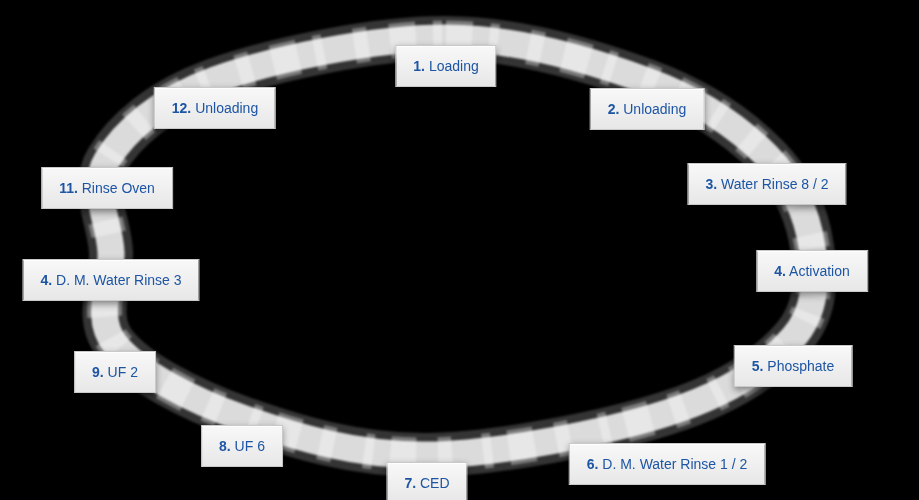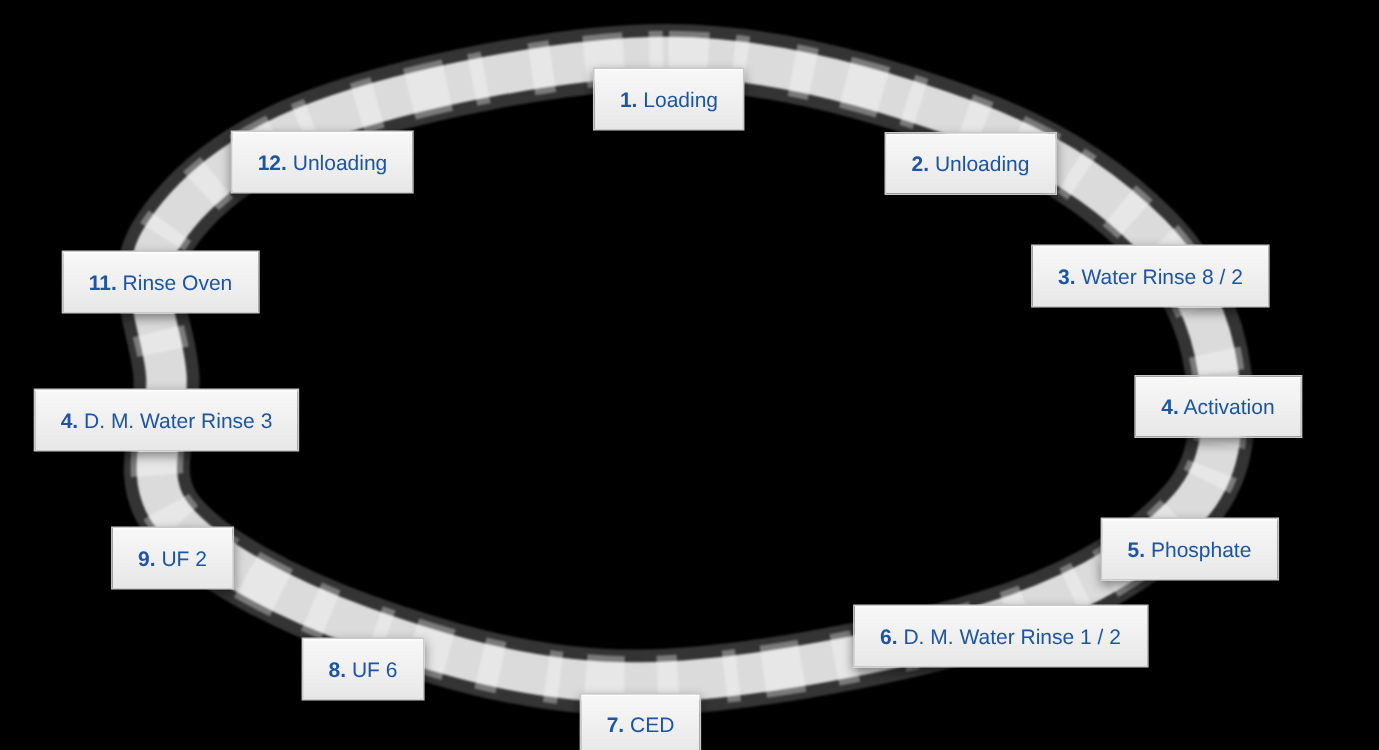--- a/index.html
+++ b/index.html
@@ -71,21 +71,21 @@
     <path class="band-path band-halo" d="M 446 38 C 518.0 38.2 593.5 61.3 647 81 C 700.5 100.7 739.5 128.3 767 156 C 794.5 183.7 807.7 216.7 812 247 C 816.3 277.3 817.2 310.3 793 338 C 768.8 365.7 728.0 393.5 667 413 C 606.0 432.5 497.8 454.2 427 455 C 356.2 455.8 294.0 436.5 242 418 C 190.0 399.5 136.8 371.7 115 344 C 93.2 316.3 112.3 282.7 111 252 C 109.7 221.3 89.7 188.7 107 160 C 124.3 131.3 158.5 100.3 215 80 C 271.5 59.7 374.0 37.8 446 38 Z"></path>
     <path class="band-path band-main" d="M 446 38 C 518.0 38.2 593.5 61.3 647 81 C 700.5 100.7 739.5 128.3 767 156 C 794.5 183.7 807.7 216.7 812 247 C 816.3 277.3 817.2 310.3 793 338 C 768.8 365.7 728.0 393.5 667 413 C 606.0 432.5 497.8 454.2 427 455 C 356.2 455.8 294.0 436.5 242 418 C 190.0 399.5 136.8 371.7 115 344 C 93.2 316.3 112.3 282.7 111 252 C 109.7 221.3 89.7 188.7 107 160 C 124.3 131.3 158.5 100.3 215 80 C 271.5 59.7 374.0 37.8 446 38 Z"></path>
     <path class="band-path band-rough" d="M 446 38 C 518.0 38.2 593.5 61.3 647 81 C 700.5 100.7 739.5 128.3 767 156 C 794.5 183.7 807.7 216.7 812 247 C 816.3 277.3 817.2 310.3 793 338 C 768.8 365.7 728.0 393.5 667 413 C 606.0 432.5 497.8 454.2 427 455 C 356.2 455.8 294.0 436.5 242 418 C 190.0 399.5 136.8 371.7 115 344 C 93.2 316.3 112.3 282.7 111 252 C 109.7 221.3 89.7 188.7 107 160 C 124.3 131.3 158.5 100.3 215 80 C 271.5 59.7 374.0 37.8 446 38 Z"></path>
   </svg>
   <div class="steps-layer">
       <div class="step-node" style="left: 446px; top: 38px;"><span class="step-number">1.</span> <span class="step-label">Loading</span></div>
       <div class="step-node" style="left: 647px; top: 81px;"><span class="step-number">2.</span> <span class="step-label">Unloading</span></div>
       <div class="step-node" style="left: 767px; top: 156px;"><span class="step-number">3.</span> <span class="step-label">Water Rinse 8 / 2</span></div>
       <div class="step-node" style="left: 812px; top: 243px;"><span class="step-number">4.</span> <span class="step-label">Activation</span></div>
       <div class="step-node" style="left: 793px; top: 338px;"><span class="step-number">5.</span> <span class="step-label">Phosphate</span></div>
-      <div class="step-node" style="left: 667px; top: 396px; text-align: center;"><span class="step-number">6.</span> <span class="step-label">D. M. Water Rinse 1 / 2</span></div>
+      <div class="step-node" style="left: 667px; top: 436px; text-align: center;"><span class="step-number">6.</span> <span class="step-label">D. M. Water Rinse 1 / 2</span></div>
       <div class="step-node" style="left: 427px; top: 455px;"><span class="step-number">7.</span> <span class="step-label">CED</span></div>
       <div class="step-node" style="left: 242px; top: 418px;"><span class="step-number">8.</span> <span class="step-label">UF 6</span></div>
       <div class="step-node" style="left: 115px; top: 344px;"><span class="step-number">9.</span> <span class="step-label">UF 2</span></div>
       <div class="step-node" style="left: 111px; top: 252px;"><span class="step-number">4.</span> <span class="step-label">D. M. Water Rinse 3</span></div>
       <div class="step-node" style="left: 107px; top: 160px;"><span class="step-number">11.</span> <span class="step-label">Rinse Oven</span></div>
       <div class="step-node" style="left: 215px; top: 80px;"><span class="step-number">12.</span> <span class="step-label">Unloading</span></div>
     </div>
 </div>
 
 </body></html>

